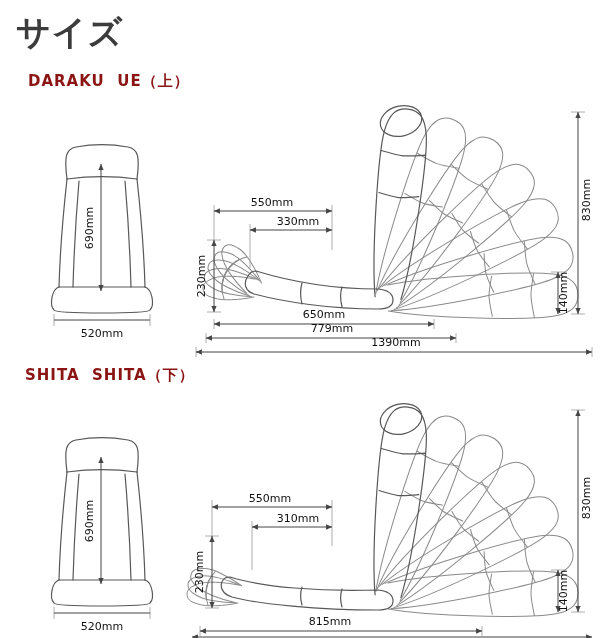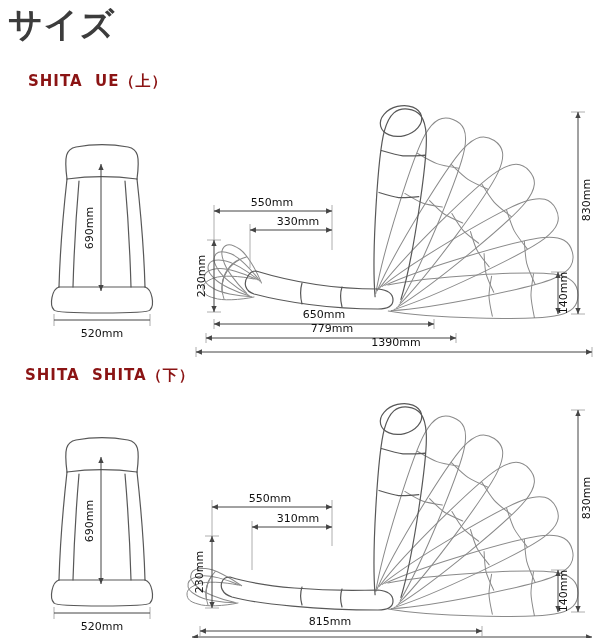--- a/index.html
+++ b/index.html
@@ -1,37 +1,37 @@
 <!DOCTYPE html>
 <html><head>
 <meta charset="utf-8">
 <style>
   html,body{margin:0;padding:0;background:#ffffff;}
   .page{position:relative;width:600px;height:638px;background:#fff;overflow:hidden;
         font-family:"DejaVu Sans","Liberation Sans",sans-serif;}
-  .title{position:absolute;left:8px;top:2px;margin:0;font-size:34px;font-weight:bold;
+  .title{position:absolute;left:8px;top:2px;margin:8px;font-size:34px;font-weight:bold;
          color:#3c3c3c;letter-spacing:1px;}
   .sec-label{position:absolute;margin:0;font-size:15px;font-weight:bold;color:#8b1414;
              letter-spacing:1px;white-space:pre;}
   .sec1{left:28px;top:72px;}
   .sec2{left:25px;top:366px;}
   .diagram-svg{position:absolute;left:0;top:0;}
   .chair{stroke:#585858;stroke-width:1.2;fill:none;stroke-linecap:round;stroke-linejoin:round;}
   .fan{stroke:#8a8a8a;stroke-width:1;fill:none;stroke-linecap:round;stroke-linejoin:round;}
   .dim{stroke:#454545;stroke-width:1;fill:none;}
   .ext{stroke:#999;stroke-width:0.8;fill:none;}
   .dim-label{font-family:"DejaVu Sans","Liberation Sans",sans-serif;font-size:11px;fill:#111;}
 </style>
 </head>
 <body>
 
 <div class="page">
 
   <h1 class="title">サイズ</h1>
-  <h2 class="sec-label sec1">SHITA  UE（上）</h2>
+  <h2 class="sec-label sec1">DARAKU  UE（上）</h2>
   <h2 class="sec-label sec2">SHITA  SHITA（下）</h2>
 
   <svg class="diagram-svg" width="600" height="638" viewBox="0 0 600 638">
     <defs>
       <marker id="arr" viewBox="0 0 10 10" refX="8.5" refY="5" markerWidth="7" markerHeight="7" orient="auto-start-reverse">
         <path d="M0,1.2 L8.6,5 L0,8.8 z" fill="#454545"></path>
       </marker>
       <path id="petal" d="M 0,-13 C 42,-21 142,-25 166,-21 C 184,-18 190,-11 190,0 C 190,11 184,18 166,21 C 142,25 42,21 0,13 M 104,-20 C 100,0 100,0 104,20 M 146,-22 C 142,0 142,0 146,22"></path>
       <path id="fpetal" d="M 0,-9 C -14,-12 -32,-13 -40,-10 C -48,-7 -51,-4 -51,0 C -51,5 -48,8 -40,10 C -32,13 -14,12 0,9 M -30,-11 C -33,0 -33,0 -30,11"></path>
       <g id="front-chair">

